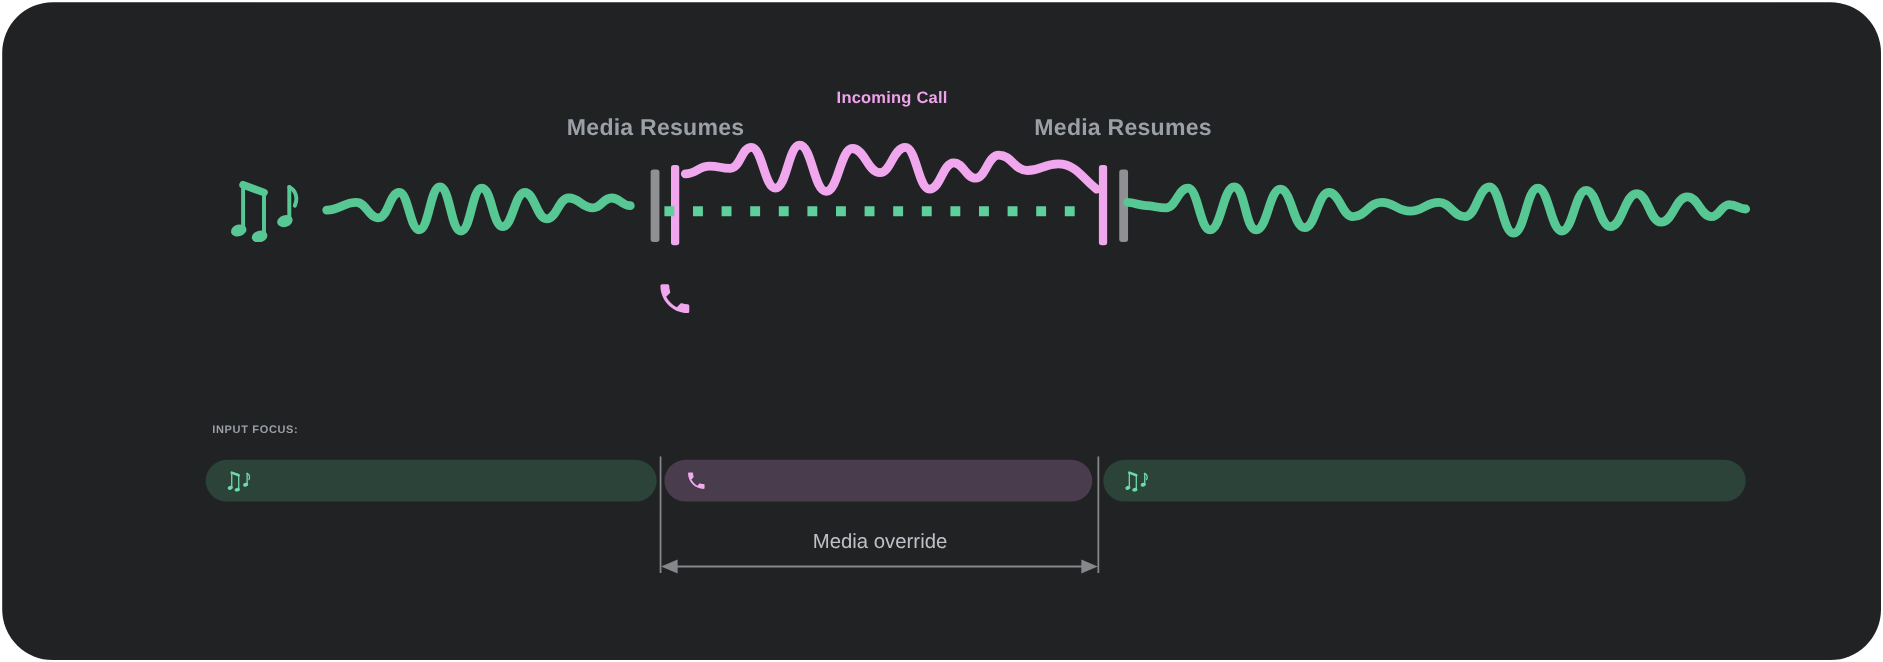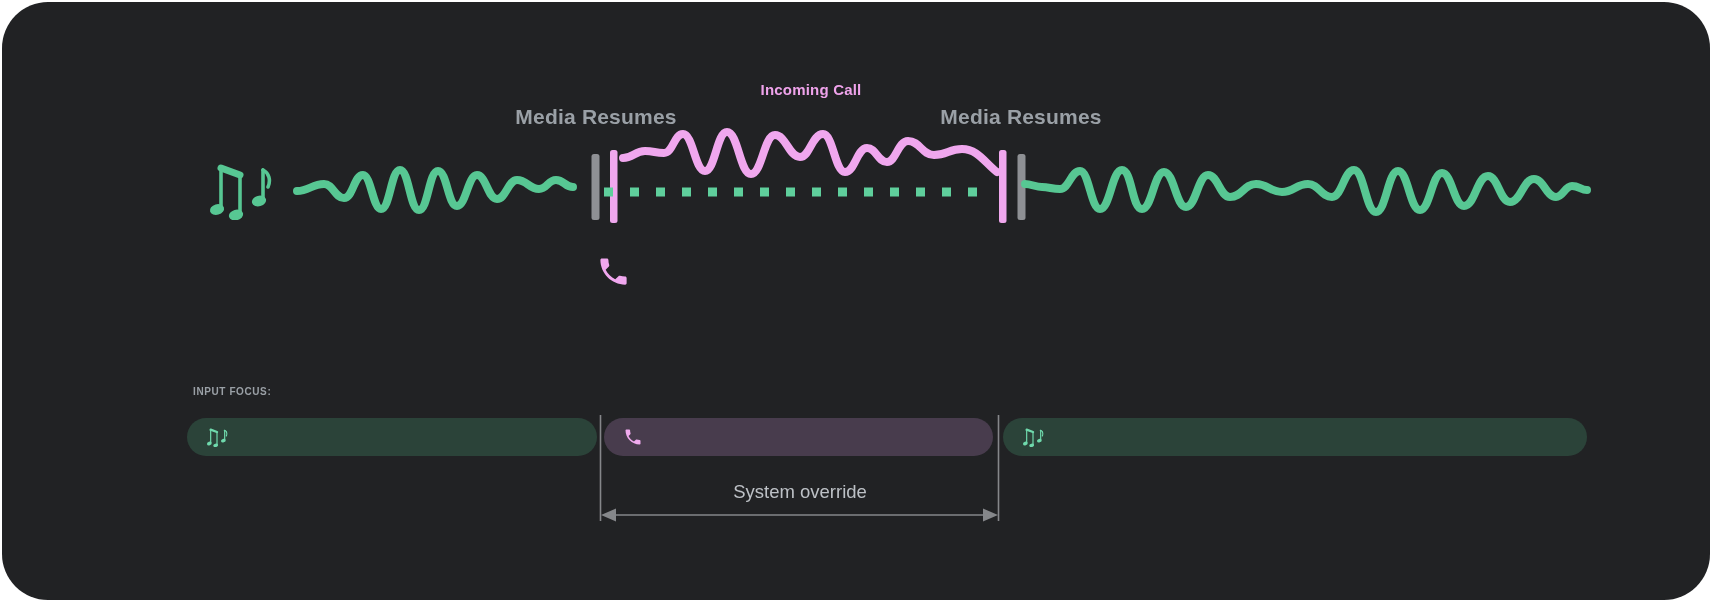--- a/index.html
+++ b/index.html
@@ -129,15 +129,15 @@
     <svg class="picon" width="20" height="20" viewBox="0 0 24 24" style="color:var(--pill-phone-pink,#f0aaee)">
         <use href="#phone-sym"></use>
       </svg>
   </div>
   <div class="pill pill-media pill-3">
     <svg class="picon" width="22" height="20" viewBox="0 0 64 60" style="color:var(--pill-note-green,#6fd9ac)">
         <use href="#notes-sym"></use>
       </svg>
   </div>
 
-  <div class="lbl lbl-system-override">System override</div>
+  <div class="lbl lbl-system-override">Media override</div>
 
 </div>
 
 </body></html>

